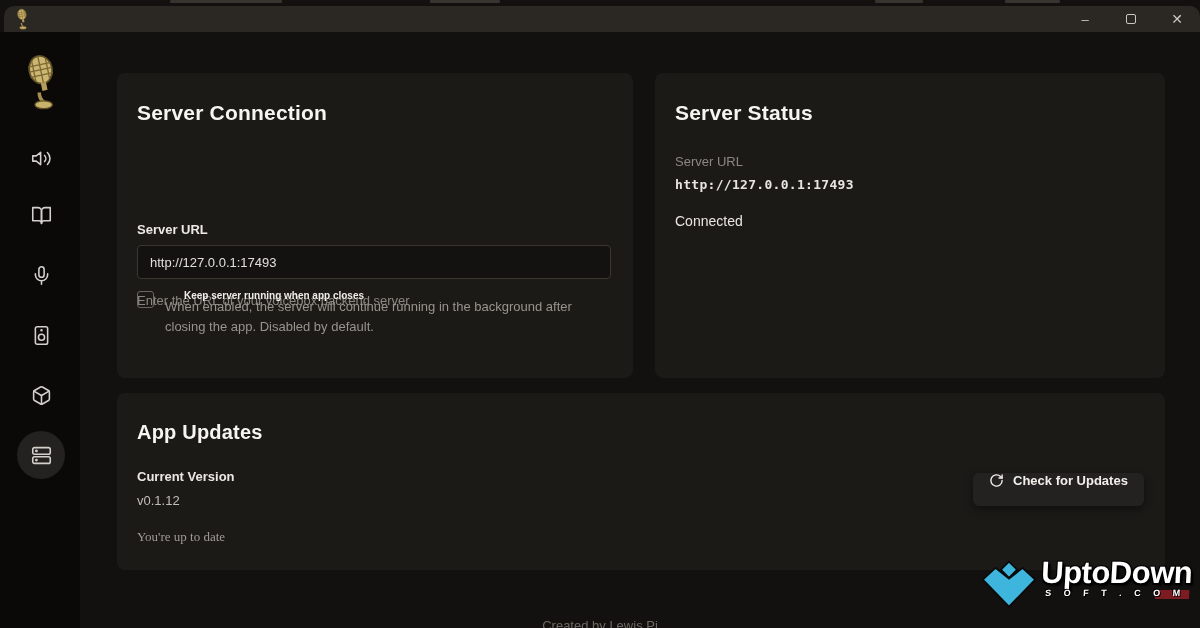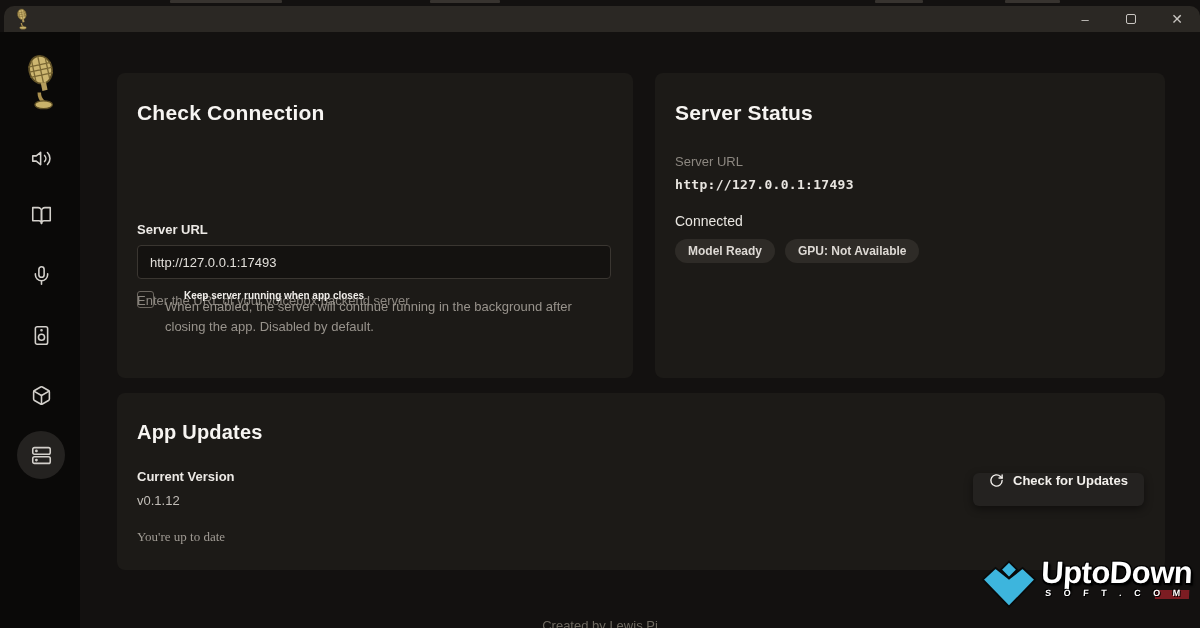--- a/index.html
+++ b/index.html
@@ -159,40 +159,36 @@
       <svg viewBox="0 0 24 24" fill="none" stroke="currentColor" stroke-width="1.8" stroke-linecap="round" stroke-linejoin="round">
         <rect x="2" y="3" width="20" height="7.5" rx="2"></rect>
           <rect x="2" y="13.5" width="20" height="7.5" rx="2"></rect>
         <circle cx="6.2" cy="6.75" r="0.7" fill="currentColor"></circle>
           <circle cx="6.2" cy="17.25" r="0.7" fill="currentColor"></circle>
       </svg>
     </div>
   </div>
 
   <div class="panel p-conn">
-    <div class="h2">Check Connection</div>
+    <div class="h2">Server Connection</div>
     <div class="lbl conn-url-label">Server URL</div>
     <input class="url-input" type="text" value="http://127.0.0.1:17493" style="">
     <div class="muted conn-help">Enter the URL of your voicebox backend server</div>
     <div class="chk-row">
       <div class="checkbox"></div>
       <div class="chk-label">Keep server running when app closes</div>
       <div class="chk-desc">When enabled, the server will continue running in the background after closing the app. Disabled by default.</div>
     </div>
   </div>
 
   <div class="panel p-stat">
     <div class="h2">Server Status</div>
     <div class="muted stat-url-label">Server URL</div>
     <div class="stat-url">http://127.0.0.1:17493</div>
     <div class="stat-conn">Connected</div>
-    <div class="badges">
-      <div class="badge">Model Ready</div>
-      <div class="badge">GPU: Not Available</div>
-    </div>
   </div>
 
   <div class="panel p-upd">
     <div class="h2" style="font-size:20px">App Updates</div>
     <div class="lbl upd-ver-label">Current Version</div>
     <div class="upd-ver">v0.1.12</div>
     <div class="upd-status">You're up to date</div>
     <button class="upd-btn">
       <svg viewBox="0 0 24 24" fill="none" stroke="currentColor" stroke-width="2.2" stroke-linecap="round" stroke-linejoin="round">
         <path d="M21 12a9 9 0 1 1-2.64-6.36L21 8"></path>

